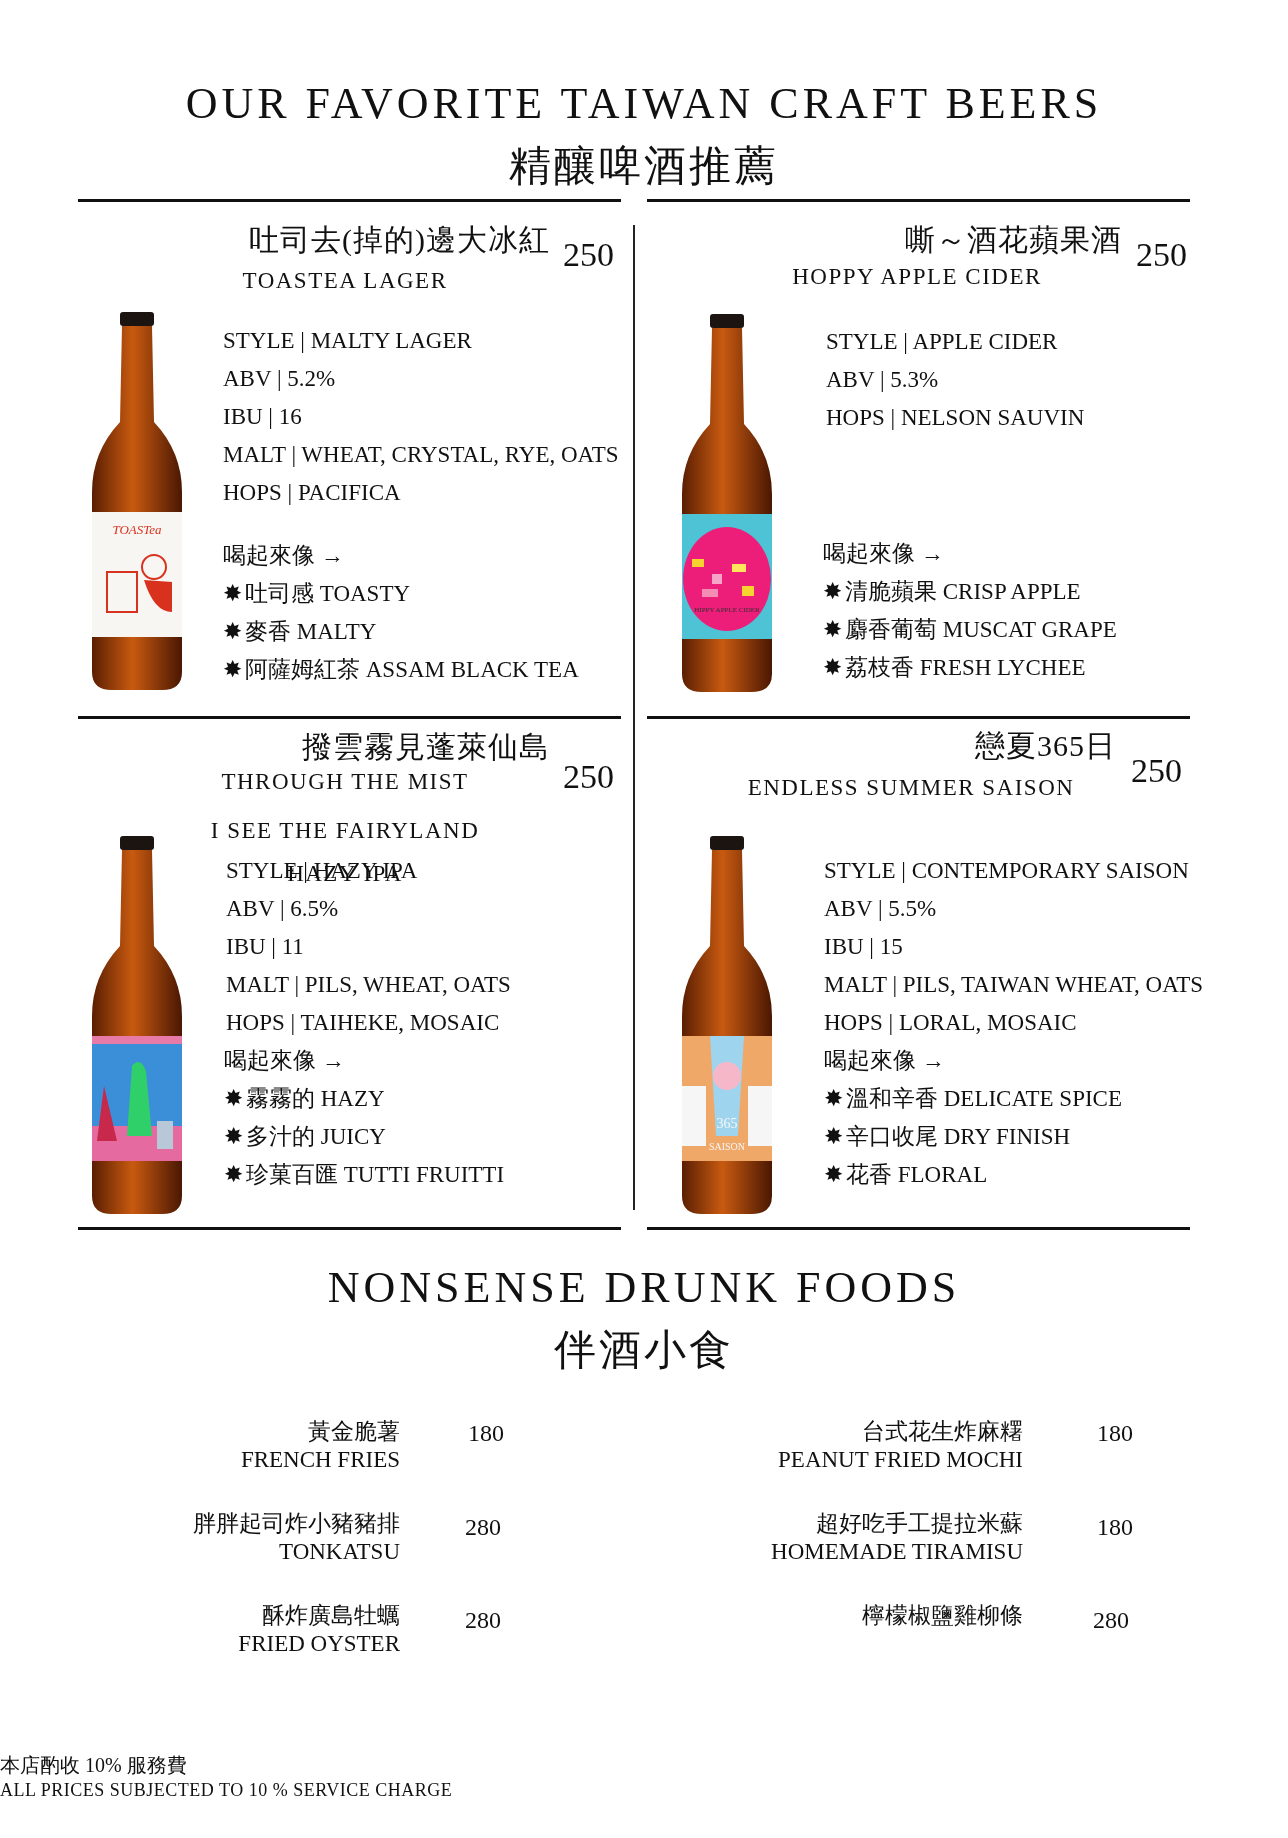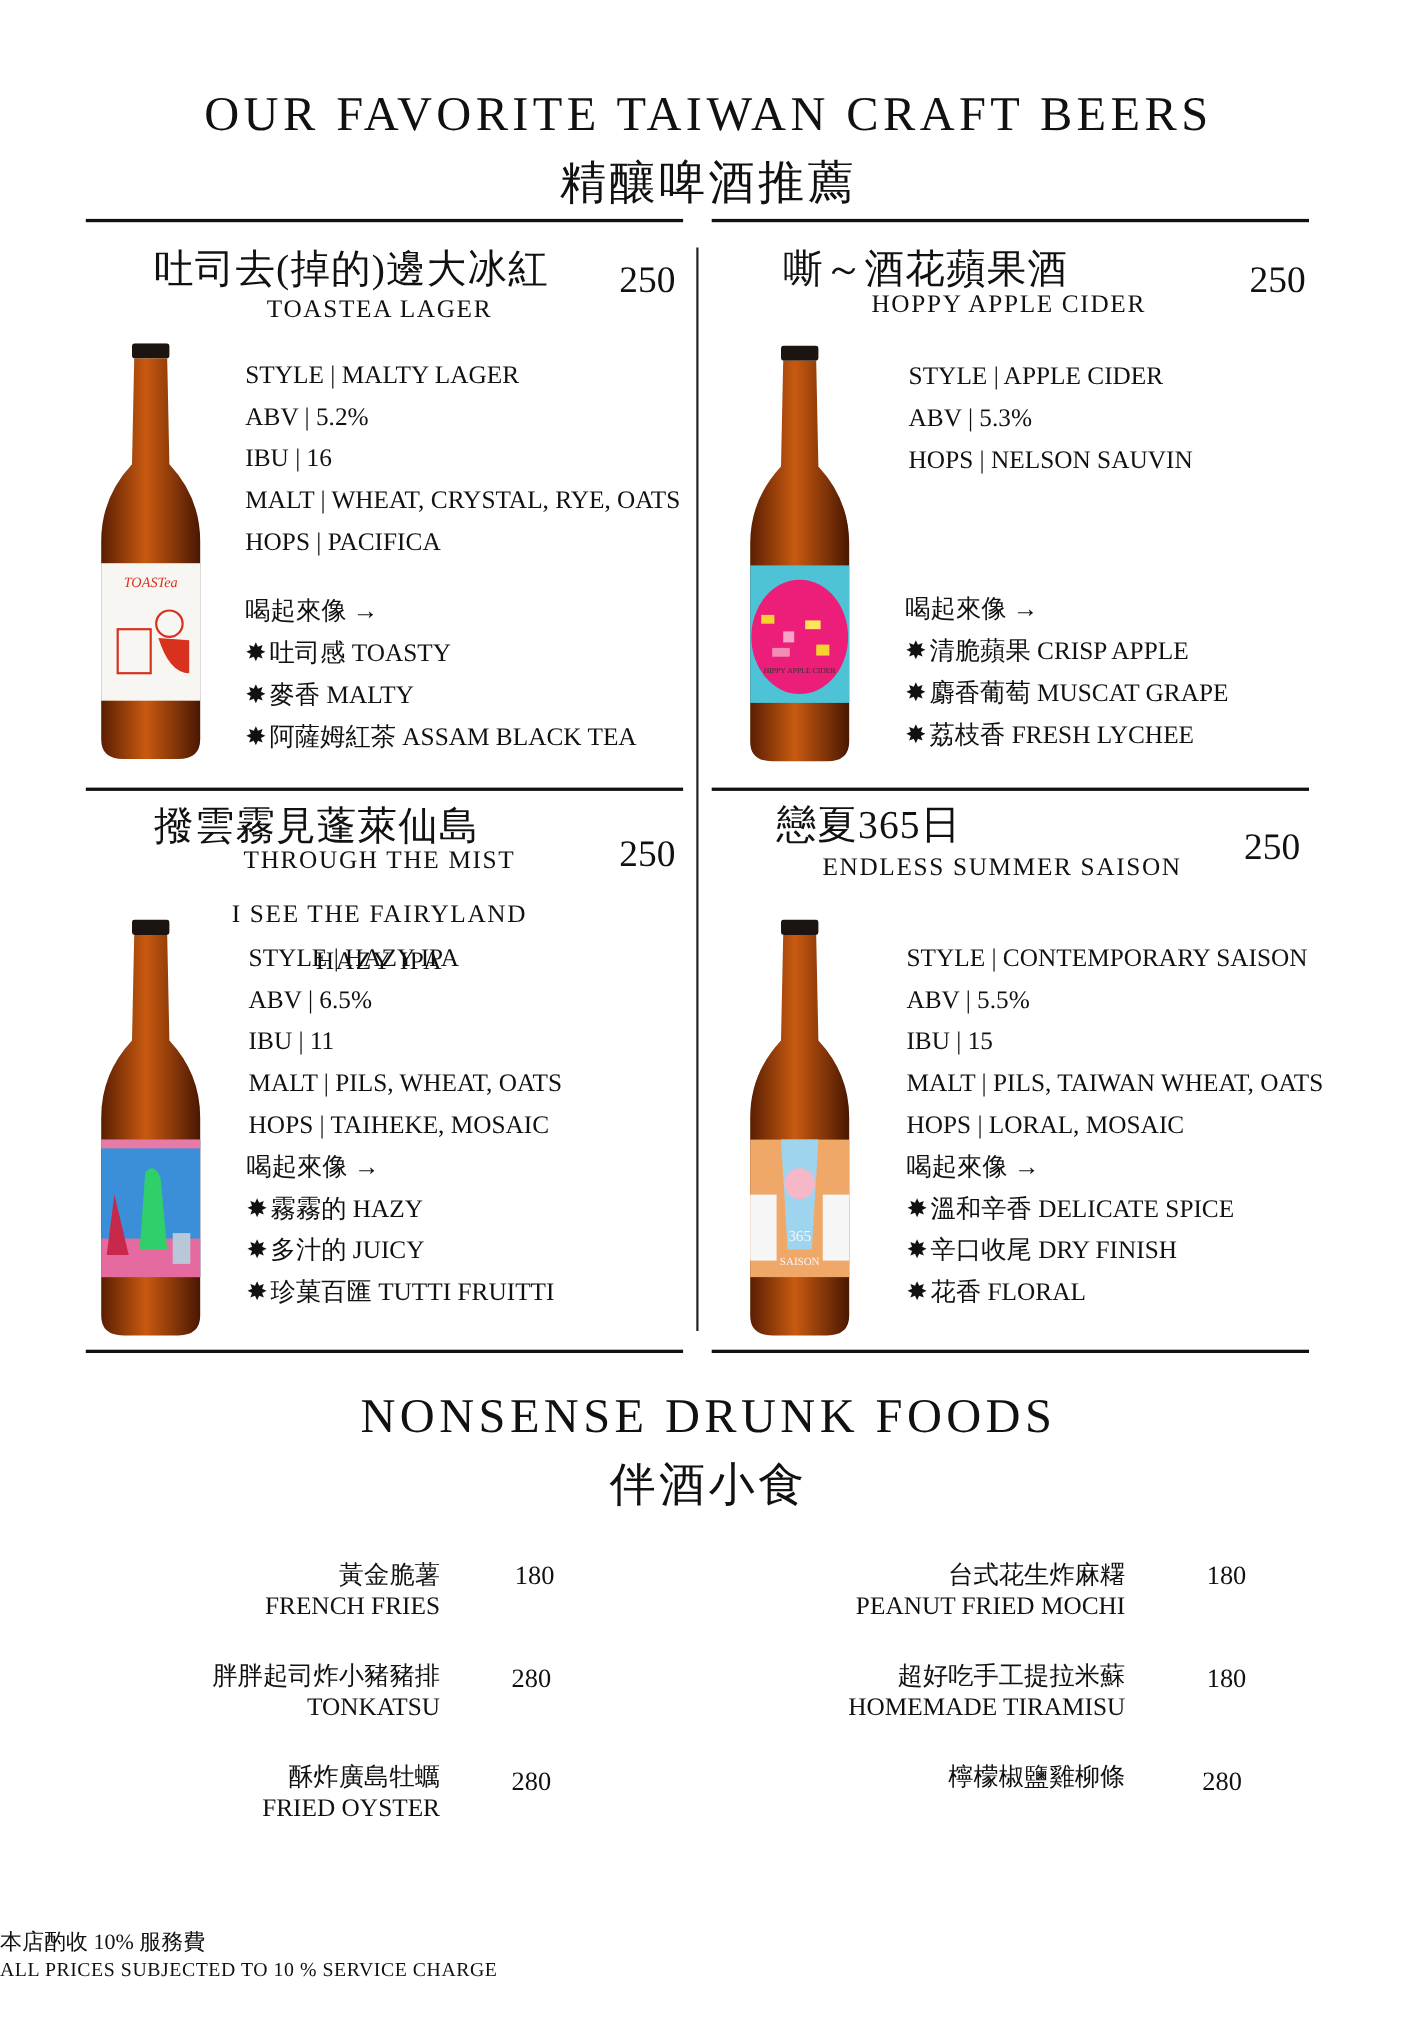--- a/index.html
+++ b/index.html
@@ -3,21 +3,21 @@
 <meta charset="utf-8">
 <style>
   html, body { margin:0; padding:0; background:#ffffff; }
   body { width:1288px; height:1838px; position:relative; overflow:hidden;
          font-family:"Liberation Serif", "DejaVu Serif", serif; color:#111; }
   .abs { position:absolute; }
   .title-en { left:0; width:1288px; top:78px; text-align:center; font-size:44px; letter-spacing:4px; }
   .title-zh { left:0; width:1288px; top:138px; text-align:center; font-size:42px; letter-spacing:3px; }
   .hline { height:3px; background:#111; }
   .vline { width:2px; background:#222; }
-  .beer-name-zh { font-size:36px; text-align:left; letter-spacing:1px; }
+  .beer-name-zh { font-size:30px; text-align:right; letter-spacing:1px; }
   .beer-name-en { font-size:23px; text-align:center; letter-spacing:1.5px; line-height:26px; }
   .price { font-size:34px; }
   .specs { font-size:23px; line-height:38px; }
   .notes { font-size:23px; line-height:38px; }
   .star { display:inline-block; width:22px; }
   .bottle { position:absolute; width:110px; height:380px; }
   .bottle svg { width:100%; height:100%; }
   .food-title-en { left:0; width:1288px; top:1262px; text-align:center; font-size:44px; letter-spacing:4px; }
   .food-title-zh { left:0; width:1288px; top:1322px; text-align:center; font-size:42px; letter-spacing:3px; }
   .food-name { text-align:right; font-size:23px; line-height:28px; }

